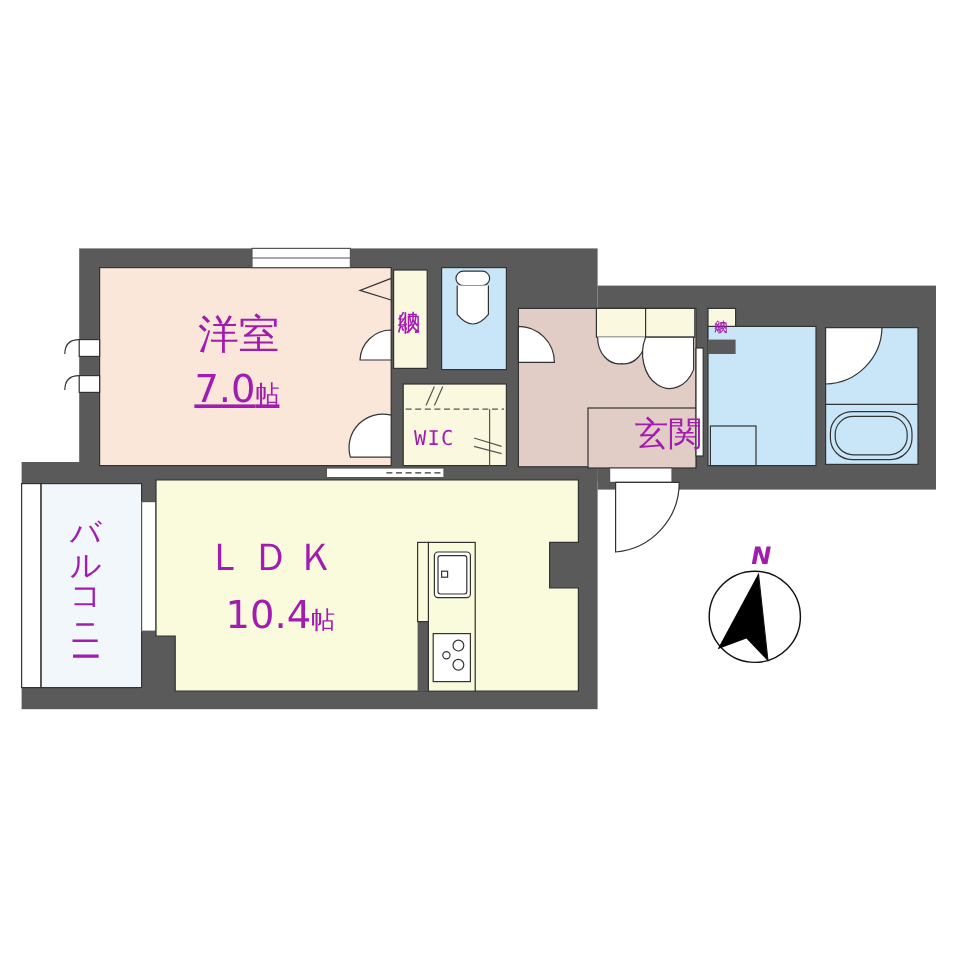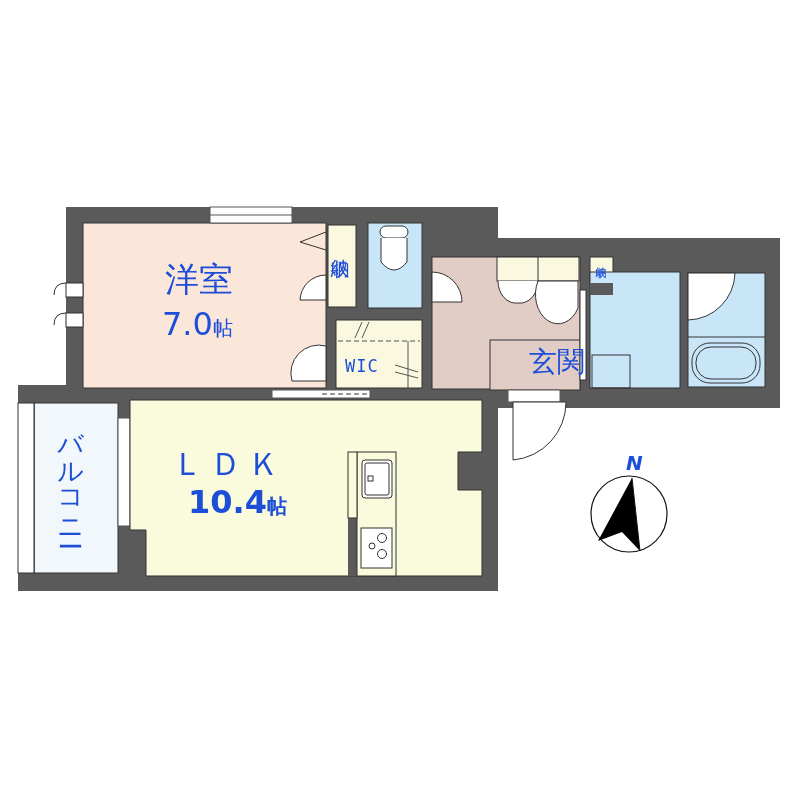--- a/index.html
+++ b/index.html
@@ -1,18 +1,18 @@
 <!DOCTYPE html>
 <html><head>
 <meta charset="utf-8">
 <style>
   html,body{margin:0;padding:0;background:#ffffff;}
   body{width:800px;height:800px;position:relative;overflow:hidden;font-family:"DejaVu Sans","Liberation Sans",sans-serif;}
   #plan{position:absolute;left:0;top:0;width:800px;height:800px;}
-  .lbl{position:absolute;color:#1d4ed8;font-family:"DejaVu Sans","Liberation Sans",sans-serif;white-space:nowrap;line-height:1;}
+  .lbl{position:absolute;color:#a21caf;font-family:"DejaVu Sans","Liberation Sans",sans-serif;white-space:nowrap;line-height:1;}
   .big{font-size:34px;}
   .area{font-size:32px;}
   .area small{font-size:20px;}
   .sm{font-size:19px;}
   .tiny{font-size:11px;}
   .vert{writing-mode:vertical-rl;text-orientation:upright;}
 </style>
 </head>
 <body>
 
@@ -104,32 +104,32 @@
   <line x1="322" y1="394" x2="370" y2="394" stroke="#333" stroke-dasharray="5,3"></line>
 
   <g>
     <circle cx="629" cy="514" r="38" fill="#fff" stroke="#111" stroke-width="1.2"></circle>
     <path d="M632 478 L598 541 L622 532 L640 551 Z" fill="#000"></path>
     <path d="M632 478 L640 551" stroke="#111" fill="none"></path>
   </g>
 </svg>
 
 <div class="lbl big" style="left:165px;top:262px;">洋室</div>
-<div class="lbl area" style="left:162px;top:308px;">
+<div class="lbl area" style="left:162px;top:308px;text-decoration:underline;">
   <span>7.0</span><small>帖</small>
 </div>
 
 <div class="lbl sm vert" style="left:331px;top:244px;">収納</div>
 
 <div class="lbl" style="left:345px;top:358px;font-size:17px;font-family:'DejaVu Sans Mono',monospace;letter-spacing:1px;text-align:right;">WIC</div>
 
 <div class="lbl big" style="left:505px;top:348px;font-size:28px;margin-left:24px;">玄関</div>
 
 <div class="lbl tiny vert" style="left:595px;top:258px;">収納</div>
 
 <div class="lbl big" style="left:172px;top:448px;letter-spacing:6px;font-size:32px;">ＬＤＫ</div>
-<div class="lbl area" style="left:188px;top:486px;font-weight:bold;">
+<div class="lbl area" style="left:188px;top:496px;">
   <span>10.4</span><small>帖</small>
 </div>
 
 <div class="lbl vert" style="left:58px;top:415px;font-size:26px;">バルコニー</div>
 
 <div class="lbl" style="left:626px;top:453px;font-size:20px;font-weight:bold;font-style:italic;">N</div>
 
 </body></html>

